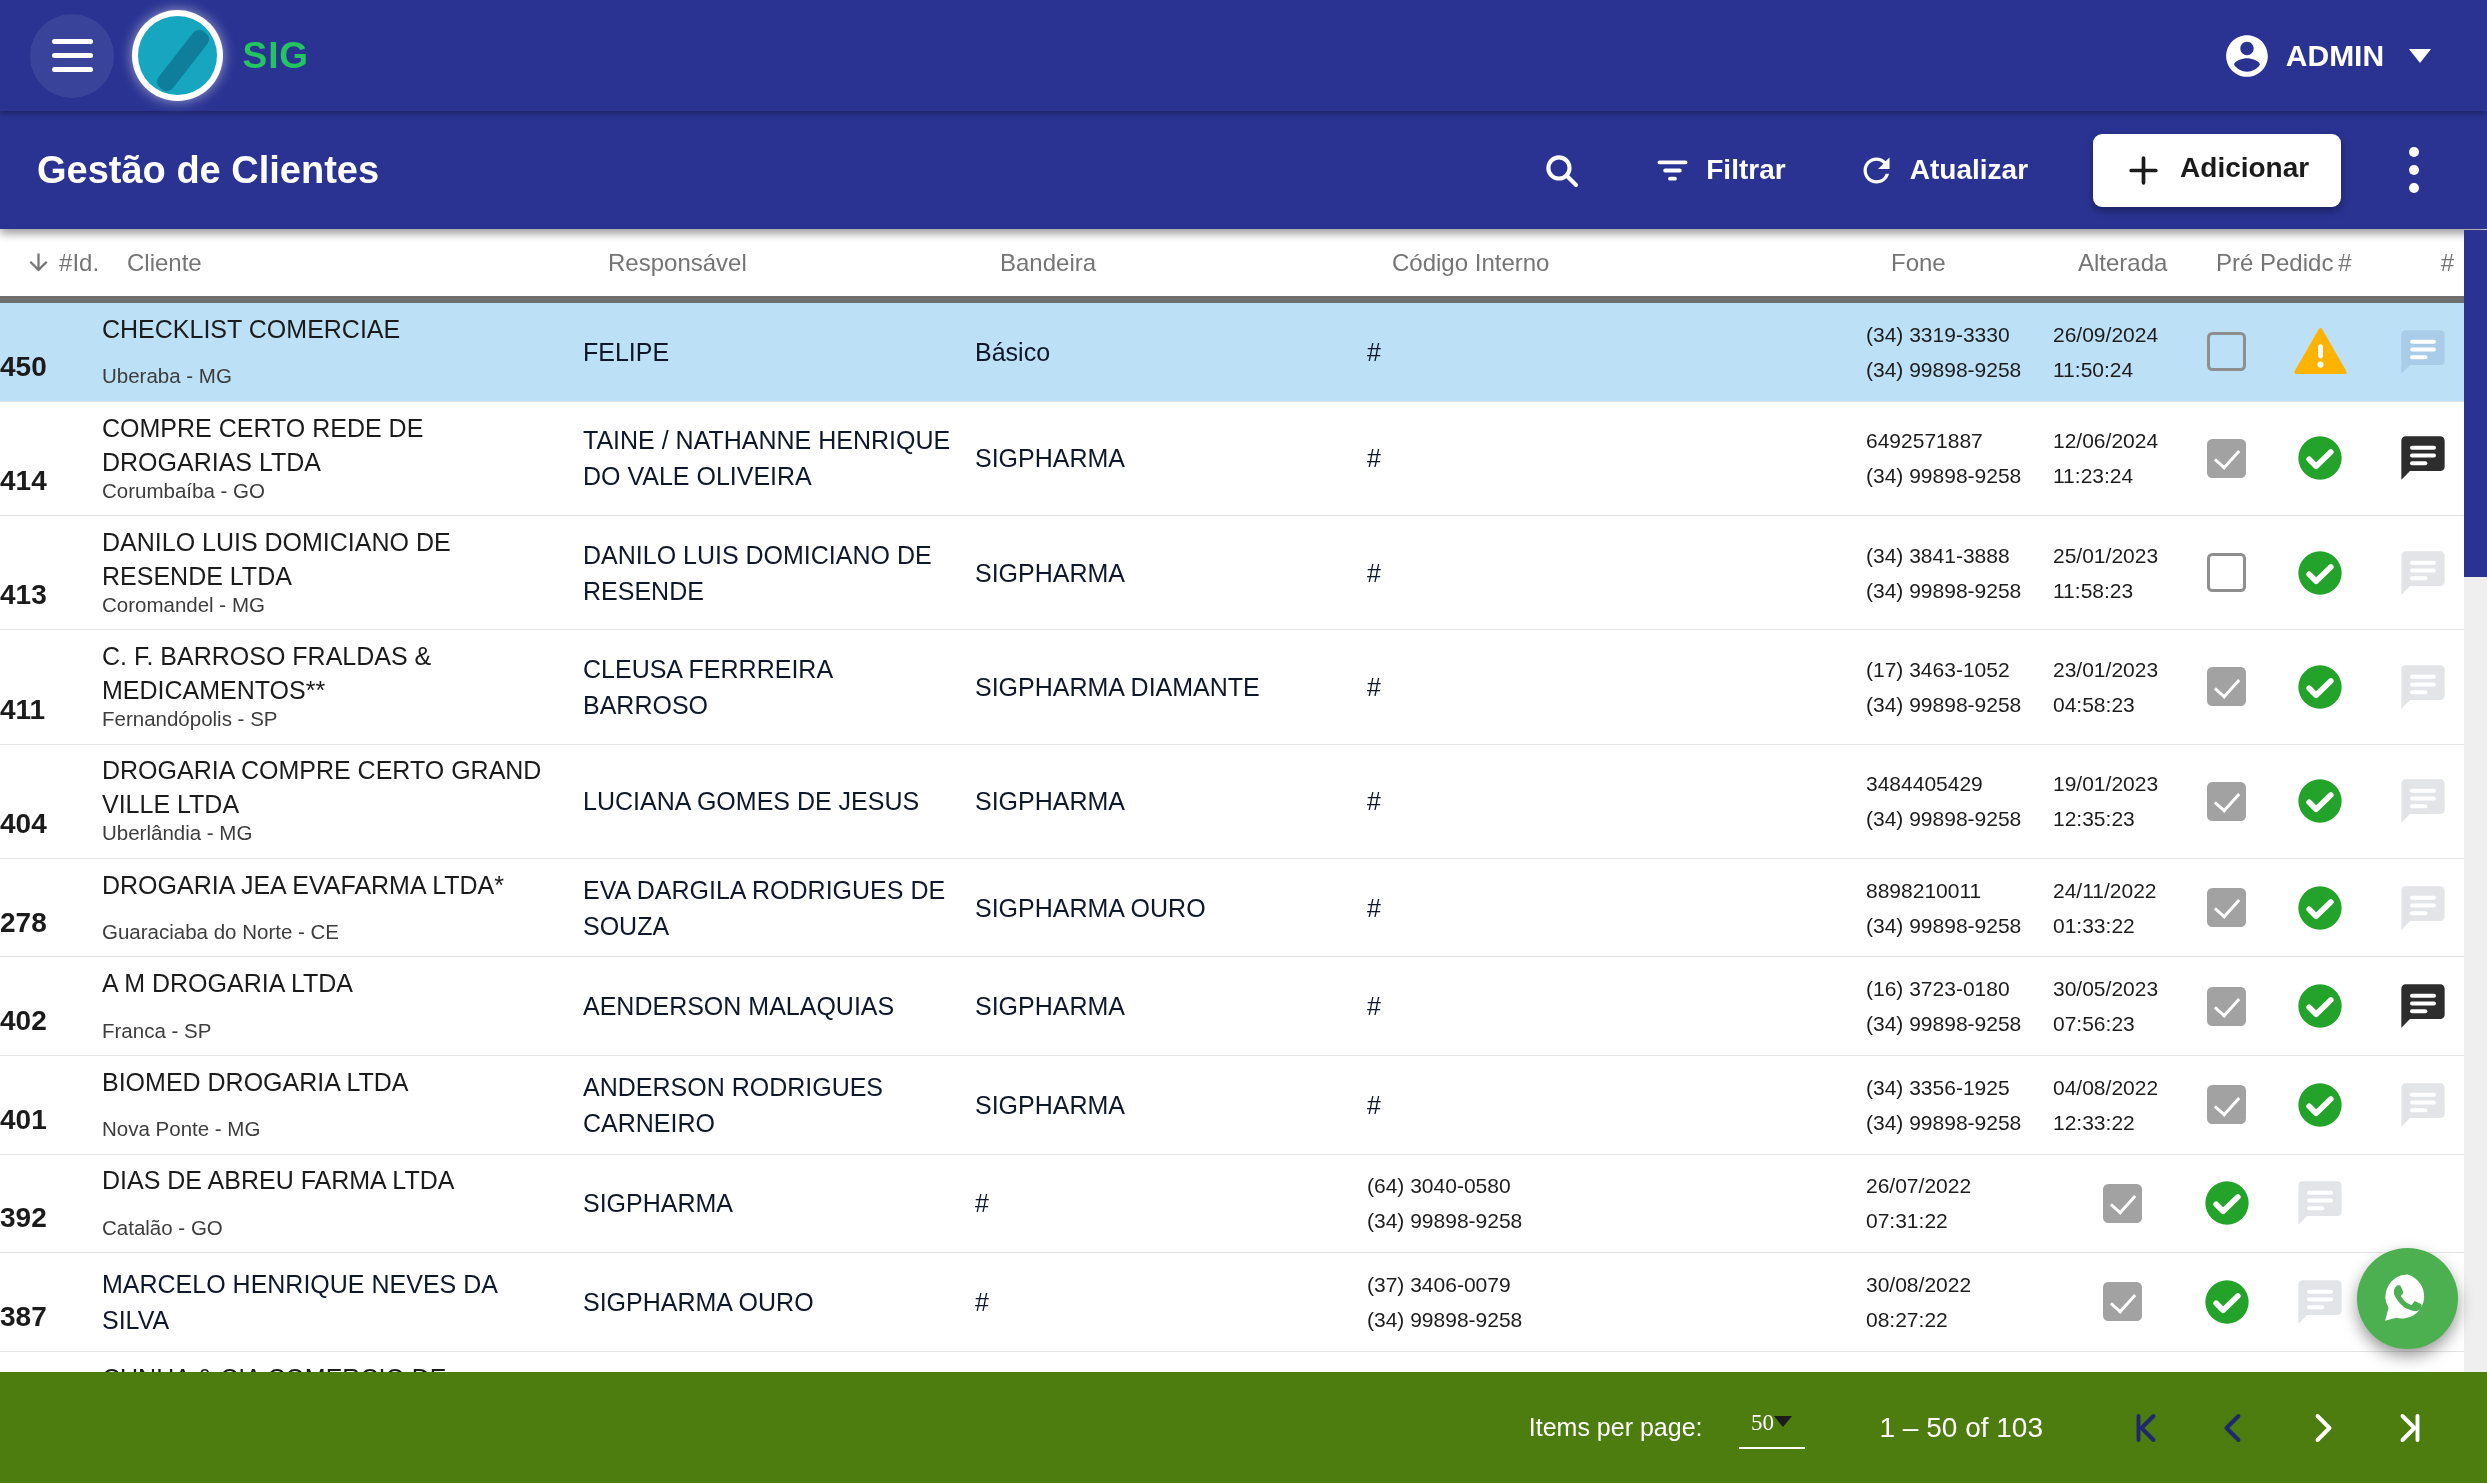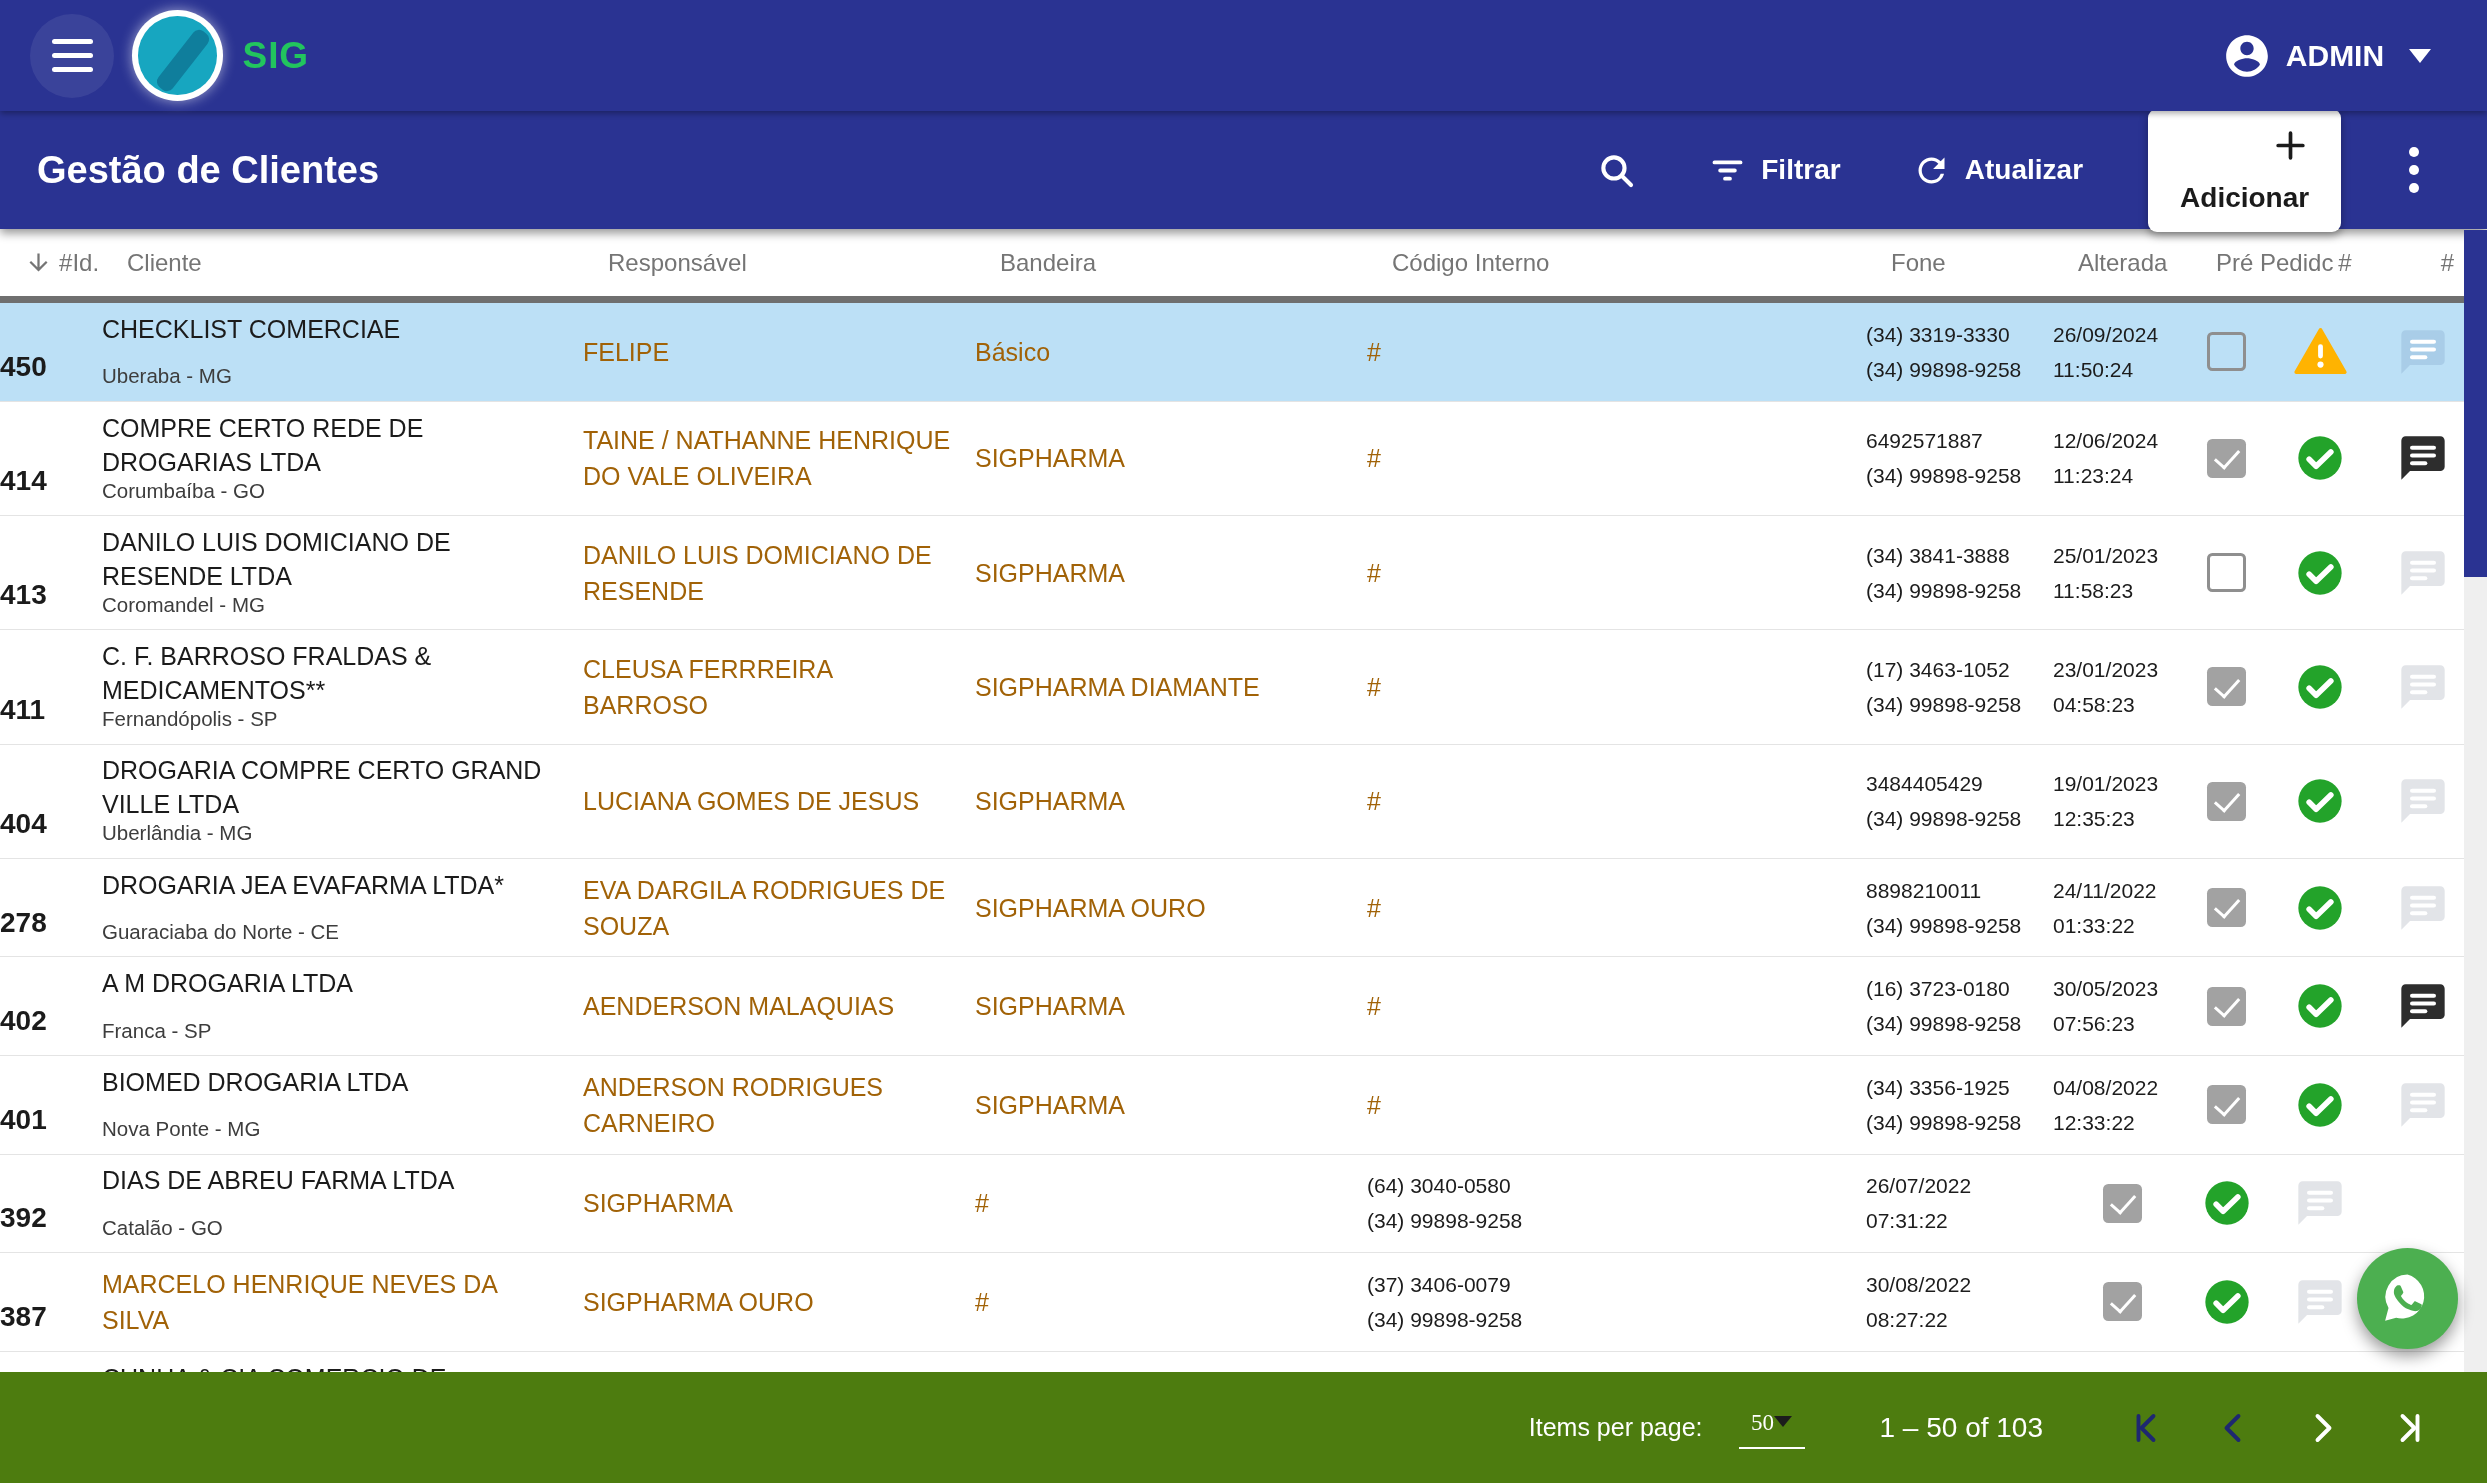--- a/index.html
+++ b/index.html
@@ -33,41 +33,41 @@
   .toolbar{
     height:118px;background:#2A3392;display:flex;align-items:center;
     padding:0 59px 0 25px;position:relative;z-index:3;
     box-shadow:0 4.5px 9px rgba(0,0,0,.4);
   }
   .page-title{color:#fff;font-size:38px;font-weight:700;margin:12px;}
   .actions{margin-left:auto;display:flex;align-items:center;gap:59px;}
   .tbtn{display:flex;align-items:center;gap:14.2px;background:none;border:none;color:#fff;
         font-size:28px;font-weight:700;cursor:pointer;font-family:inherit;}
   .add-btn{background:#fff;color:#1b1b1b;border:none;border-radius:9px;padding:18px 32px;
-        display:flex;align-items:flex-end;gap:18px;font-size:28px;font-weight:700;
-        box-shadow:0 3.6px 9px rgba(0,0,0,.35);cursor:pointer;font-family:inherit;flex-direction:column;}
+        display:flex;align-items:flex-start;gap:18px;font-size:28px;font-weight:700;
+        box-shadow:0 3.6px 9px rgba(0,0,0,.35);cursor:pointer;font-family:inherit;}
   .kebab{display:flex;flex-direction:column;gap:8px;background:none;border:none;cursor:pointer;padding:9px;}
   .kebab i{width:9.8px;height:9.8px;border-radius:50%;background:#fff;}
   
   .grid{display:grid;grid-template-columns:102px 481px 392px 392px 499px 187px 138px 71px 116px 89px;padding-left:25px;}
   .thead{height:67px;align-items:center;color:#757575;font-size:24px;background:#fff;}
   .th{white-space:nowrap;}
   .th-id{display:flex;align-items:center;gap:7.1px;}
   .th-center{text-align:center;}
   .head-divider{height:7.1px;background:#6F6F6F;}
   .table-body{position:relative;z-index:1;}
   .row{border-bottom:1.8px solid #E4E4E4;min-height:87px;align-items:center;background:#fff;padding:5.3px 0;cursor:pointer;}
   .row.selected{background:#BCE0F6;}
   .cell-id{align-self:stretch;display:flex;align-items:flex-end;padding-bottom:12.5px;
            font-size:28px;font-weight:700;color:#1b1b1b;}
   .cell-cliente{align-self:stretch;display:flex;flex-direction:column;justify-content:space-between;
            padding:3.6px 27px 7.1px 0;}
   .client-name{font-size:25px;line-height:34px;color:#1b1b1b;}
   .client-city{font-size:20.5px;color:#3d3d3d;}
-  .cell-resp,.cell-band,.cell-cod{font-size:25px;line-height:36px;color:#a16207;padding-right:21.4px;}
+  .cell-resp,.cell-band,.cell-cod{font-size:25px;line-height:36px;color:#0f172a;padding-right:21.4px;}
   .cell-fone,.cell-alt{font-size:21px;line-height:35px;color:#1c1c1c;white-space:nowrap;}
   .cell-pre,.cell-status,.cell-chat{display:flex;justify-content:center;align-items:center;}
   .checkbox{width:39px;height:39px;border-radius:5.3px;box-sizing:border-box;position:relative;cursor:pointer;}
   .checkbox.unchecked{border:3.6px solid #8f8f8f;background:transparent;}
   .checkbox.checked{background:#A2A2A2;}
   .checkbox.checked::after{
     content:"";position:absolute;left:13.4px;top:5.3px;width:10.7px;height:21.4px;
     border-right:3.6px solid #fff;border-bottom:3.6px solid #fff;transform:rotate(42deg);
   }
   .bubble-wrap{position:relative;width:52px;height:52px;cursor:pointer;}

